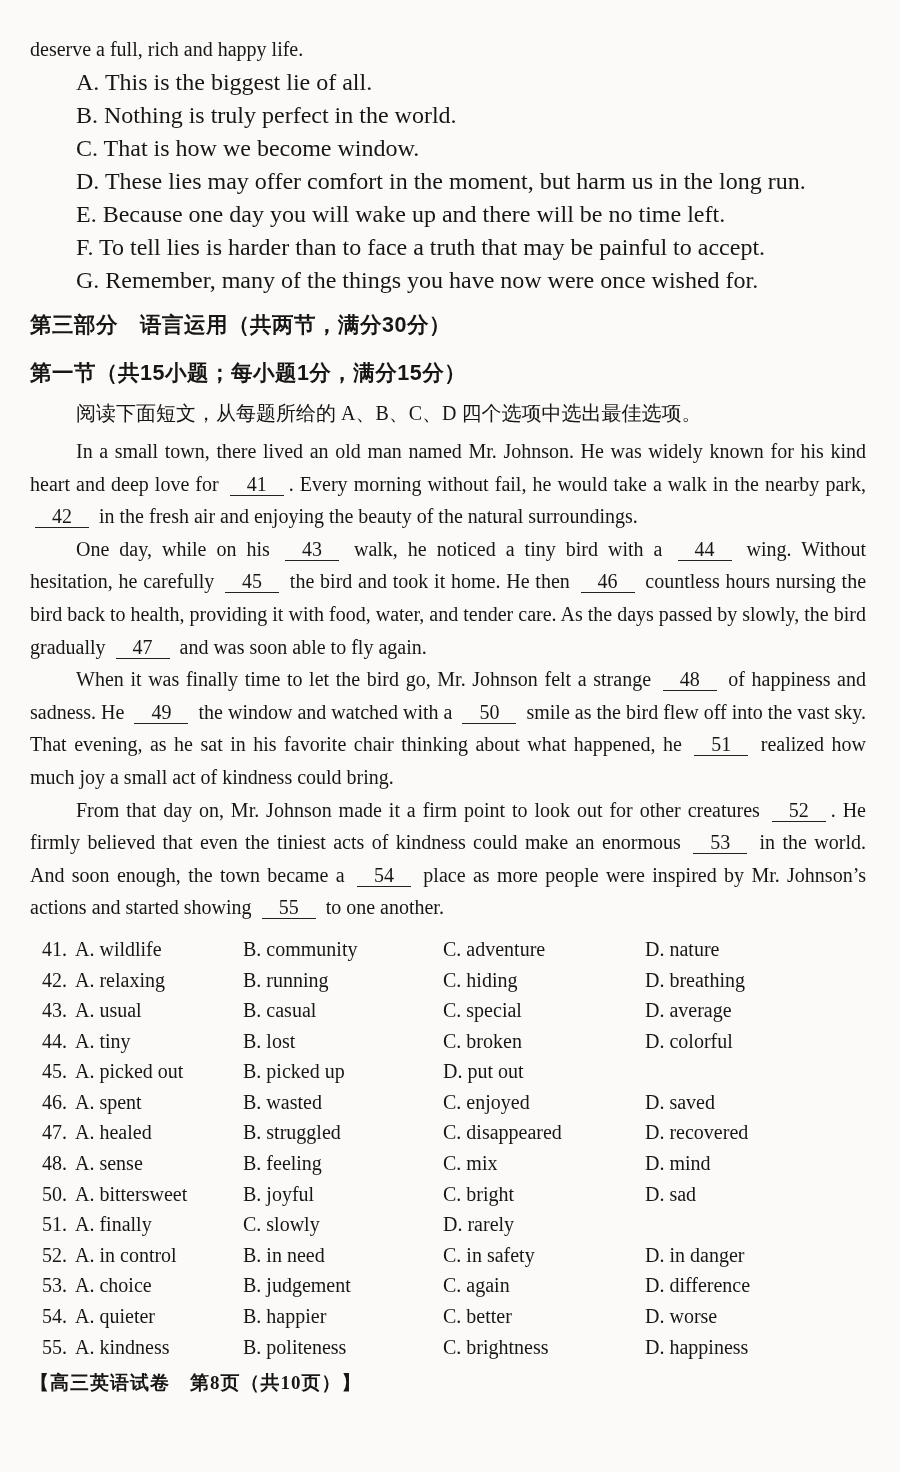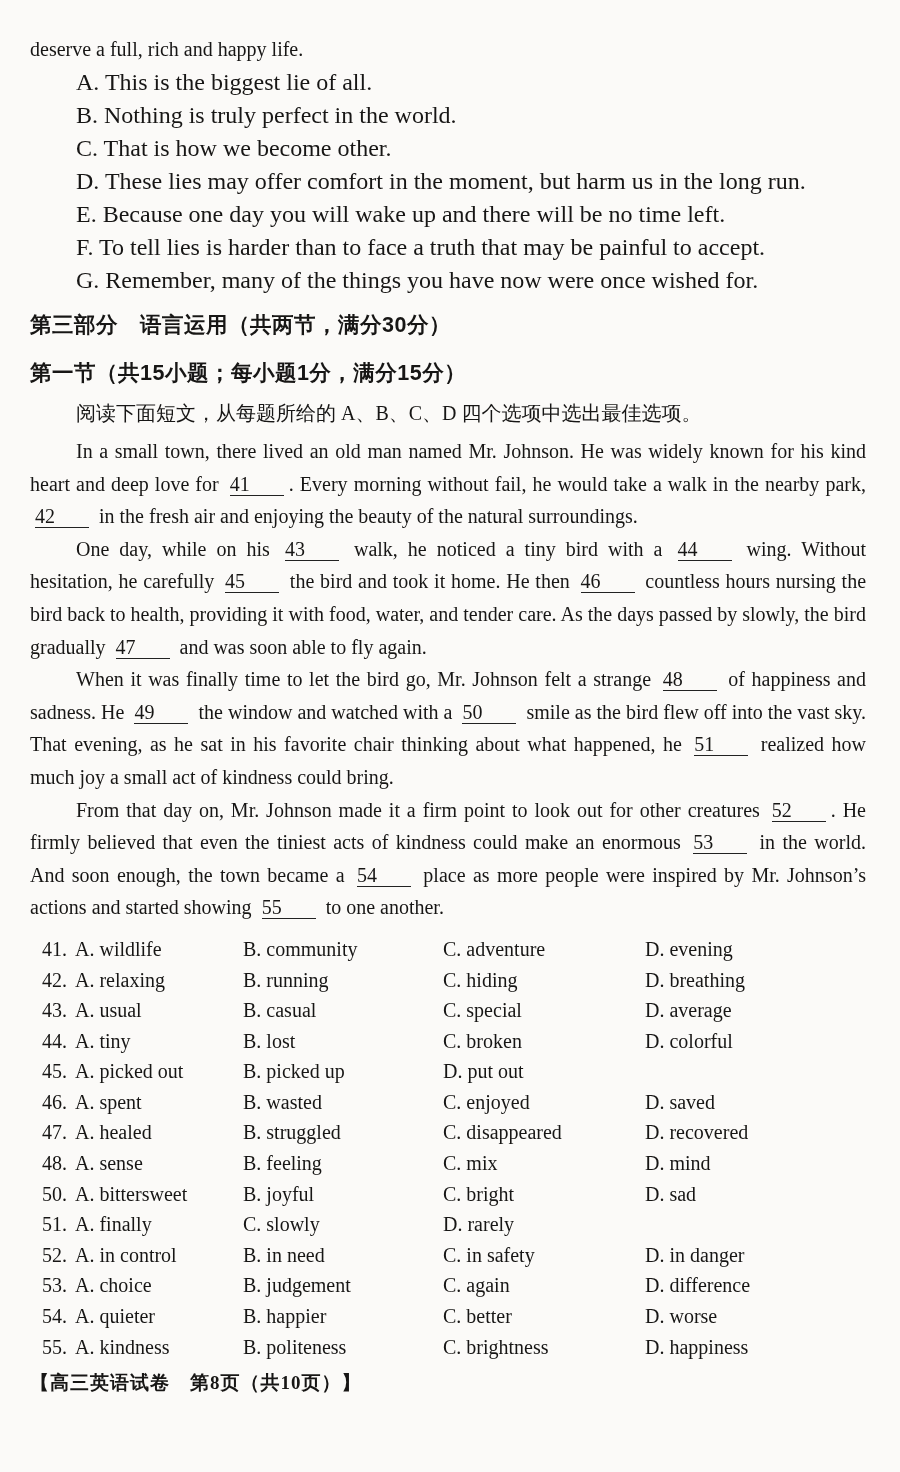--- a/index.html
+++ b/index.html
@@ -32,20 +32,21 @@
   .passage { margin-top:4px; }
   .para {
     font-size:20px;
     line-height:32.6px;
     text-align:justify;
     text-indent:46px;
   }
   .blank {
     display:inline-block;
     min-width:54px;
+    text-align:center;
     text-indent:0;
     border-bottom:1.5px solid #222;
     line-height:22px;
     margin:0 5px;
     vertical-align:baseline;
   }
 
   .opts { margin-top:10px; margin-left:12px; }
   .opt-row {
     display:grid;
@@ -68,21 +69,21 @@
 </head>
 <body>
 
 <div class="page">
 
   <p class="frag">deserve a full, rich and happy life.</p>
 
   <div class="ag-list">
       <div class="ag-line">A. This is the biggest lie of all.</div>
       <div class="ag-line">B. Nothing is truly perfect in the world.</div>
-      <div class="ag-line">C. That is how we become other.</div>
+      <div class="ag-line">C. That is how we become window.</div>
       <div class="ag-line">D. These lies may offer comfort in the moment, but harm us in the long run.</div>
       <div class="ag-line">E. Because one day you will wake up and there will be no time left.</div>
       <div class="ag-line">F. To tell lies is harder than to face a truth that may be painful to accept.</div>
       <div class="ag-line">G. Remember, many of the things you have now were once wished for.</div>
     </div>
 
   <h2 class="sec-h">第三部分　语言运用（共两节，满分30分）</h2>
   <h2 class="sec-h">第一节（共15小题；每小题1分，满分15分）</h2>
 
   <p class="instr">阅读下面短文，从每题所给的 A、B、C、D 四个选项中选出最佳选项。</p>
@@ -92,21 +93,21 @@
       <p class="para"><span>One day, while on his </span><span class="blank">43</span><span> walk, he noticed a tiny bird with a </span><span class="blank">44</span><span> wing. Without hesitation, he carefully </span><span class="blank">45</span><span> the bird and took it home. He then </span><span class="blank">46</span><span> countless hours nursing the bird back to health, providing it with food, water, and tender care. As the days passed by slowly, the bird gradually </span><span class="blank">47</span><span> and was soon able to fly again.</span></p>
       <p class="para"><span>When it was finally time to let the bird go, Mr. Johnson felt a strange </span><span class="blank">48</span><span> of happiness and sadness. He </span><span class="blank">49</span><span> the window and watched with a </span><span class="blank">50</span><span> smile as the bird flew off into the vast sky. That evening, as he sat in his favorite chair thinking about what happened, he </span><span class="blank">51</span><span> realized how much joy a small act of kindness could bring.</span></p>
       <p class="para"><span>From that day on, Mr. Johnson made it a firm point to look out for other creatures </span><span class="blank">52</span><span>. He firmly believed that even the tiniest acts of kindness could make an enormous </span><span class="blank">53</span><span> in the world. And soon enough, the town became a </span><span class="blank">54</span><span> place as more people were inspired by Mr. Johnson’s actions and started showing </span><span class="blank">55</span><span> to one another.</span></p>
     </div>
 
   <div class="opts">
       <div class="opt-row">
         <div class="opt-cell"><span class="opt-num">41.</span><span>A. wildlife</span></div>
         <div class="opt-cell">B. community</div>
         <div class="opt-cell">C. adventure</div>
-        <div class="opt-cell">D. evening</div>
+        <div class="opt-cell">D. nature</div>
       </div>
       <div class="opt-row">
         <div class="opt-cell"><span class="opt-num">42.</span><span>A. relaxing</span></div>
         <div class="opt-cell">B. running</div>
         <div class="opt-cell">C. hiding</div>
         <div class="opt-cell">D. breathing</div>
       </div>
       <div class="opt-row">
         <div class="opt-cell"><span class="opt-num">43.</span><span>A. usual</span></div>
         <div class="opt-cell">B. casual</div>

